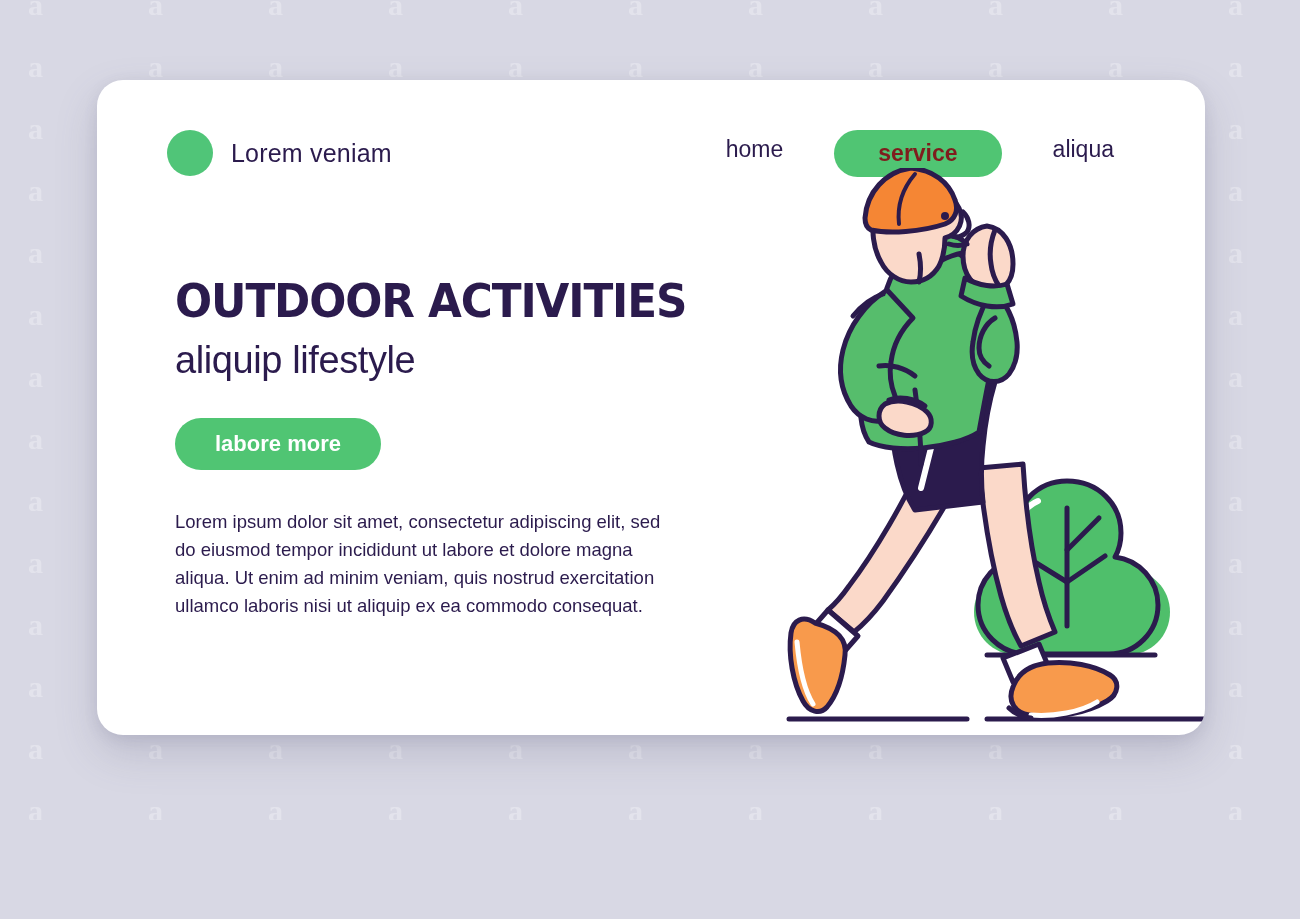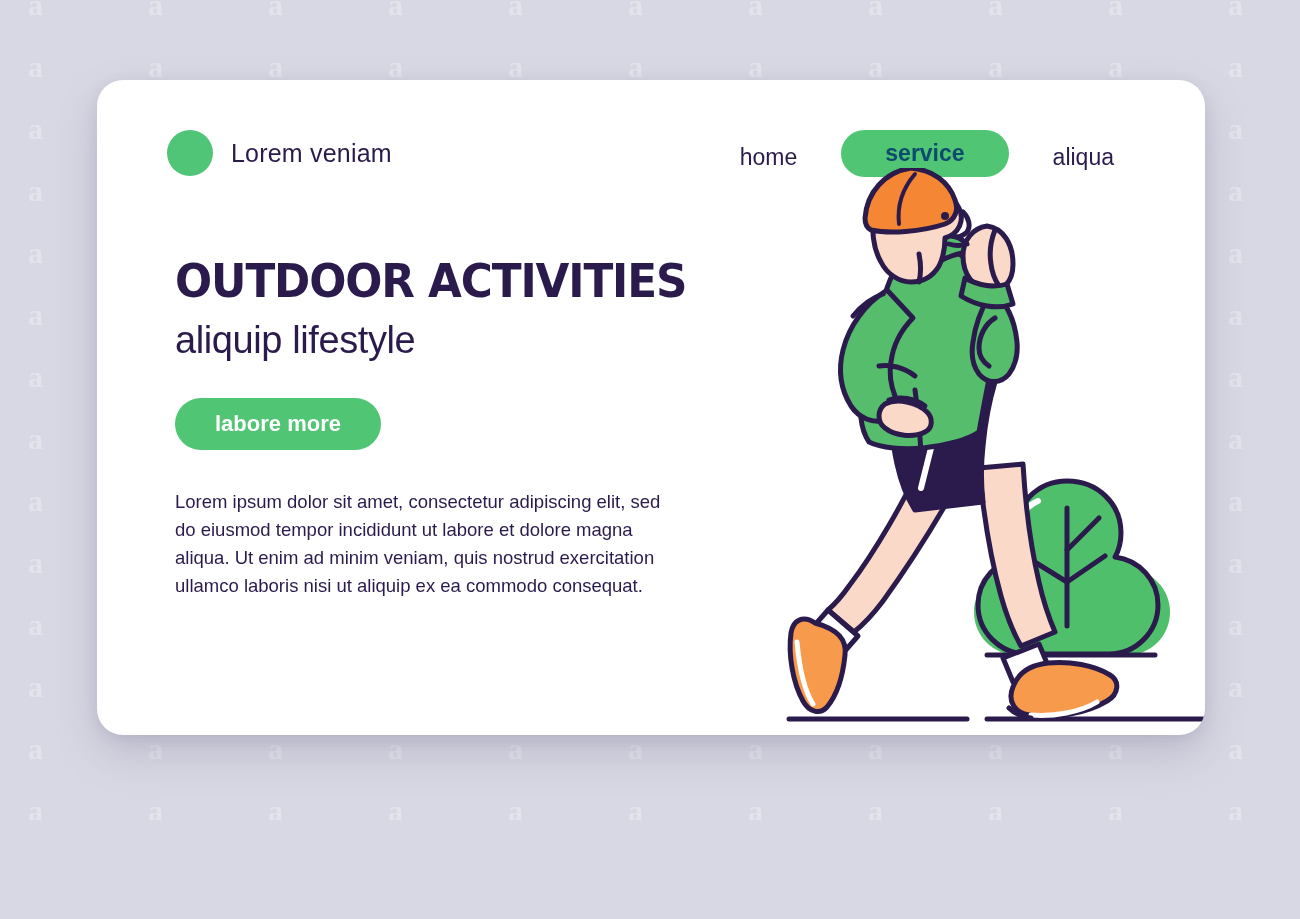--- a/index.html
+++ b/index.html
@@ -83,44 +83,44 @@
     font-size: 25px;
     color: #2b1b4d;
     letter-spacing: 0.2px;
     white-space: nowrap;
   }
   #nav-links {
     position: absolute;
     right: 65px;
     top: 50px;
     display: flex;
-    align-items: flex-end;
-    gap: 0px;
+    align-items: flex-start;
+    gap: 7px;
   }
   .nav-link {
     font-size: 23px;
     color: #2b1b4d;
     padding: 6px 26px;
     white-space: nowrap;
     cursor: pointer;
   }
   .nav-link.active {
     background: #50c573;
-    color: #0c4a6e;
+    color: #7f1d1d;
     font-weight: bold;
     border-radius: 999px;
     padding: 10px 44px;
     margin: 0 18px;
   }
 
   
   #hero-copy {
     position: absolute;
     left: 78px;
-    top: 176px;
+    top: 196px;
     width: 540px;
   }
   #headline {
     font-family: "DejaVu Sans", sans-serif;
     font-weight: bold;
     font-size: 47px;
     line-height: 1.05;
     letter-spacing: -1.2px;
     color: #2b1b4d;
     transform: scaleX(0.93);

